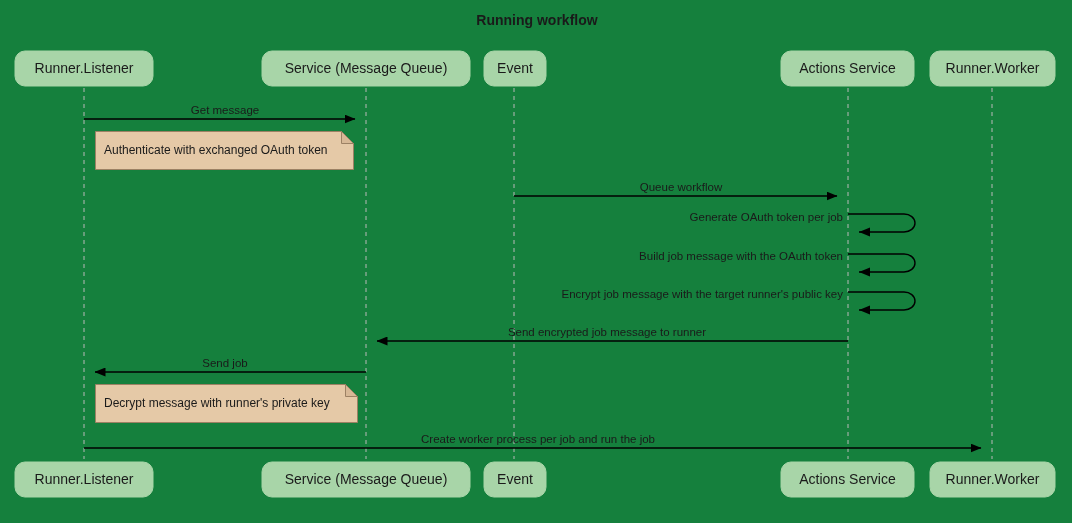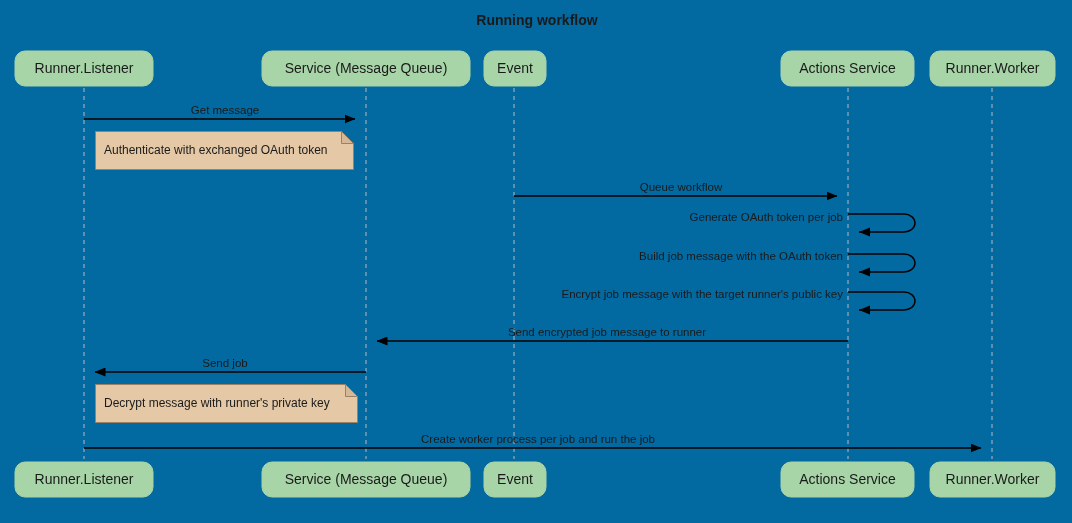--- a/index.html
+++ b/index.html
@@ -8,21 +8,21 @@
     background: #ffffff;
   }
   body {
     font-family: "Liberation Sans", sans-serif;
     -webkit-font-smoothing: antialiased;
   }
   #canvas {
     position: relative;
     width: 1072px;
     height: 523px;
-    background: #0369a1;
+    background: #15803d;
     overflow: hidden;
   }
   #diagram-svg {
     position: absolute;
     left: 0;
     top: 0;
     width: 1072px;
     height: 523px;
   }
   .diagram-title {

